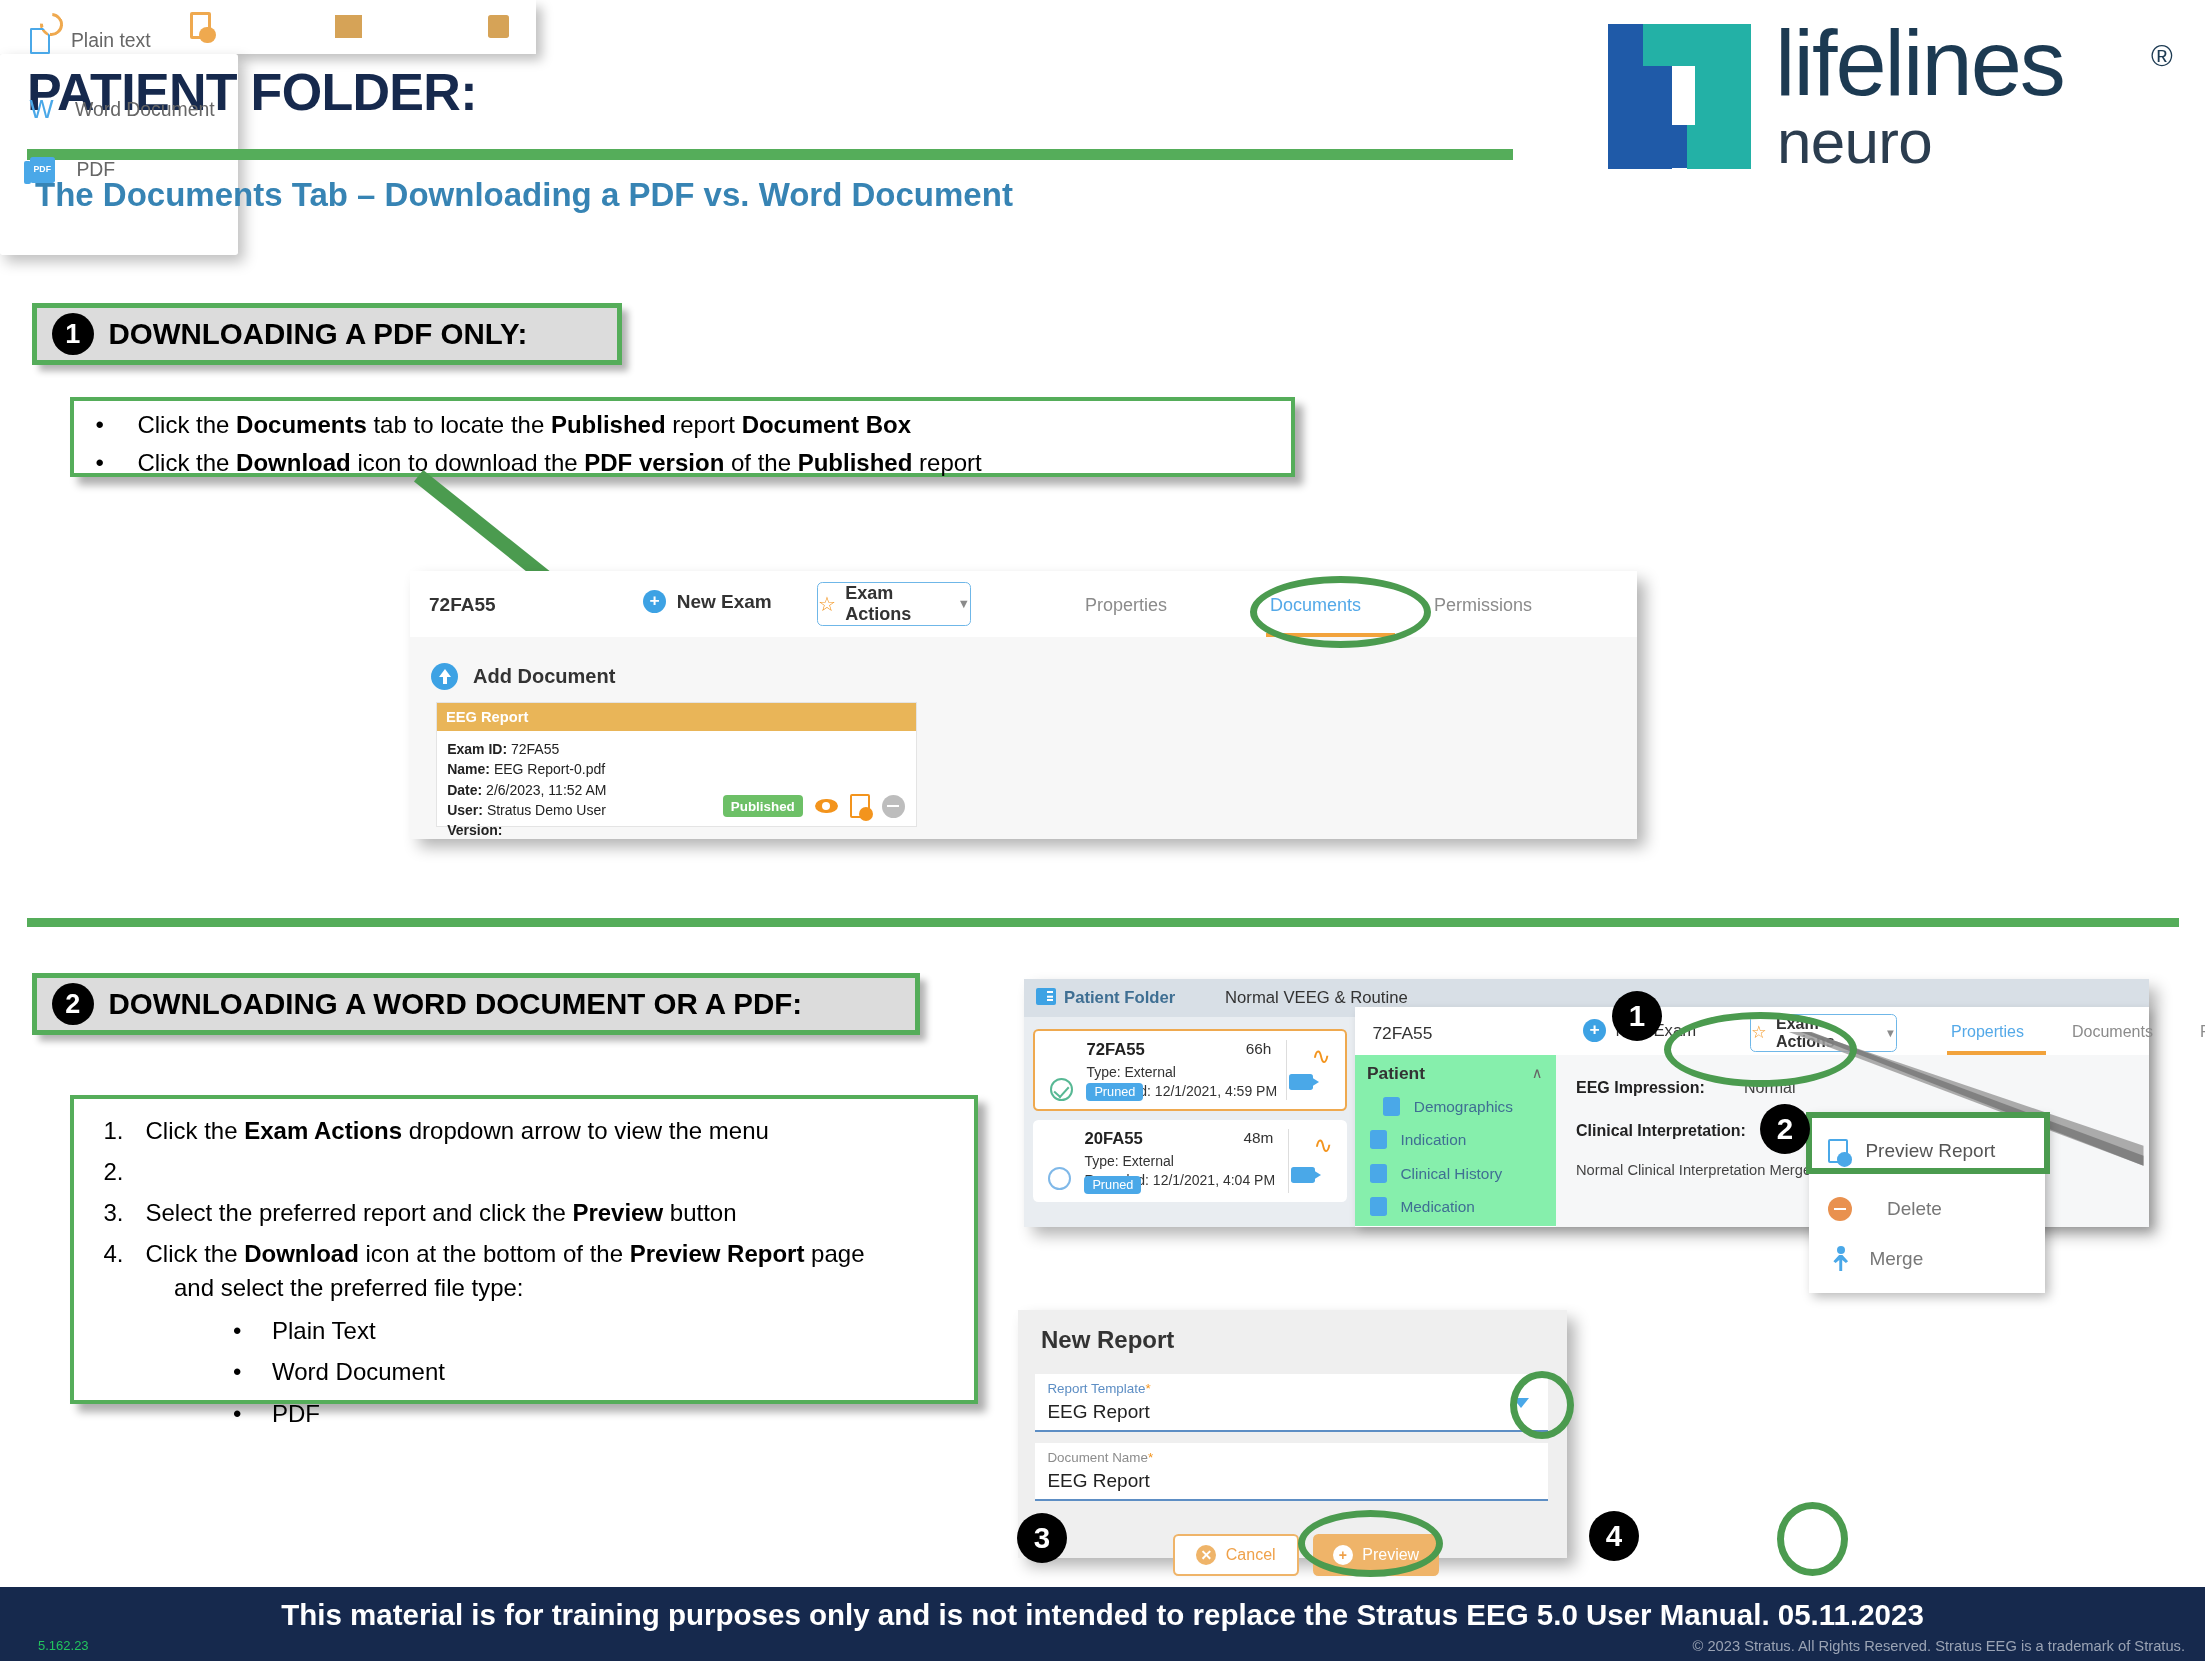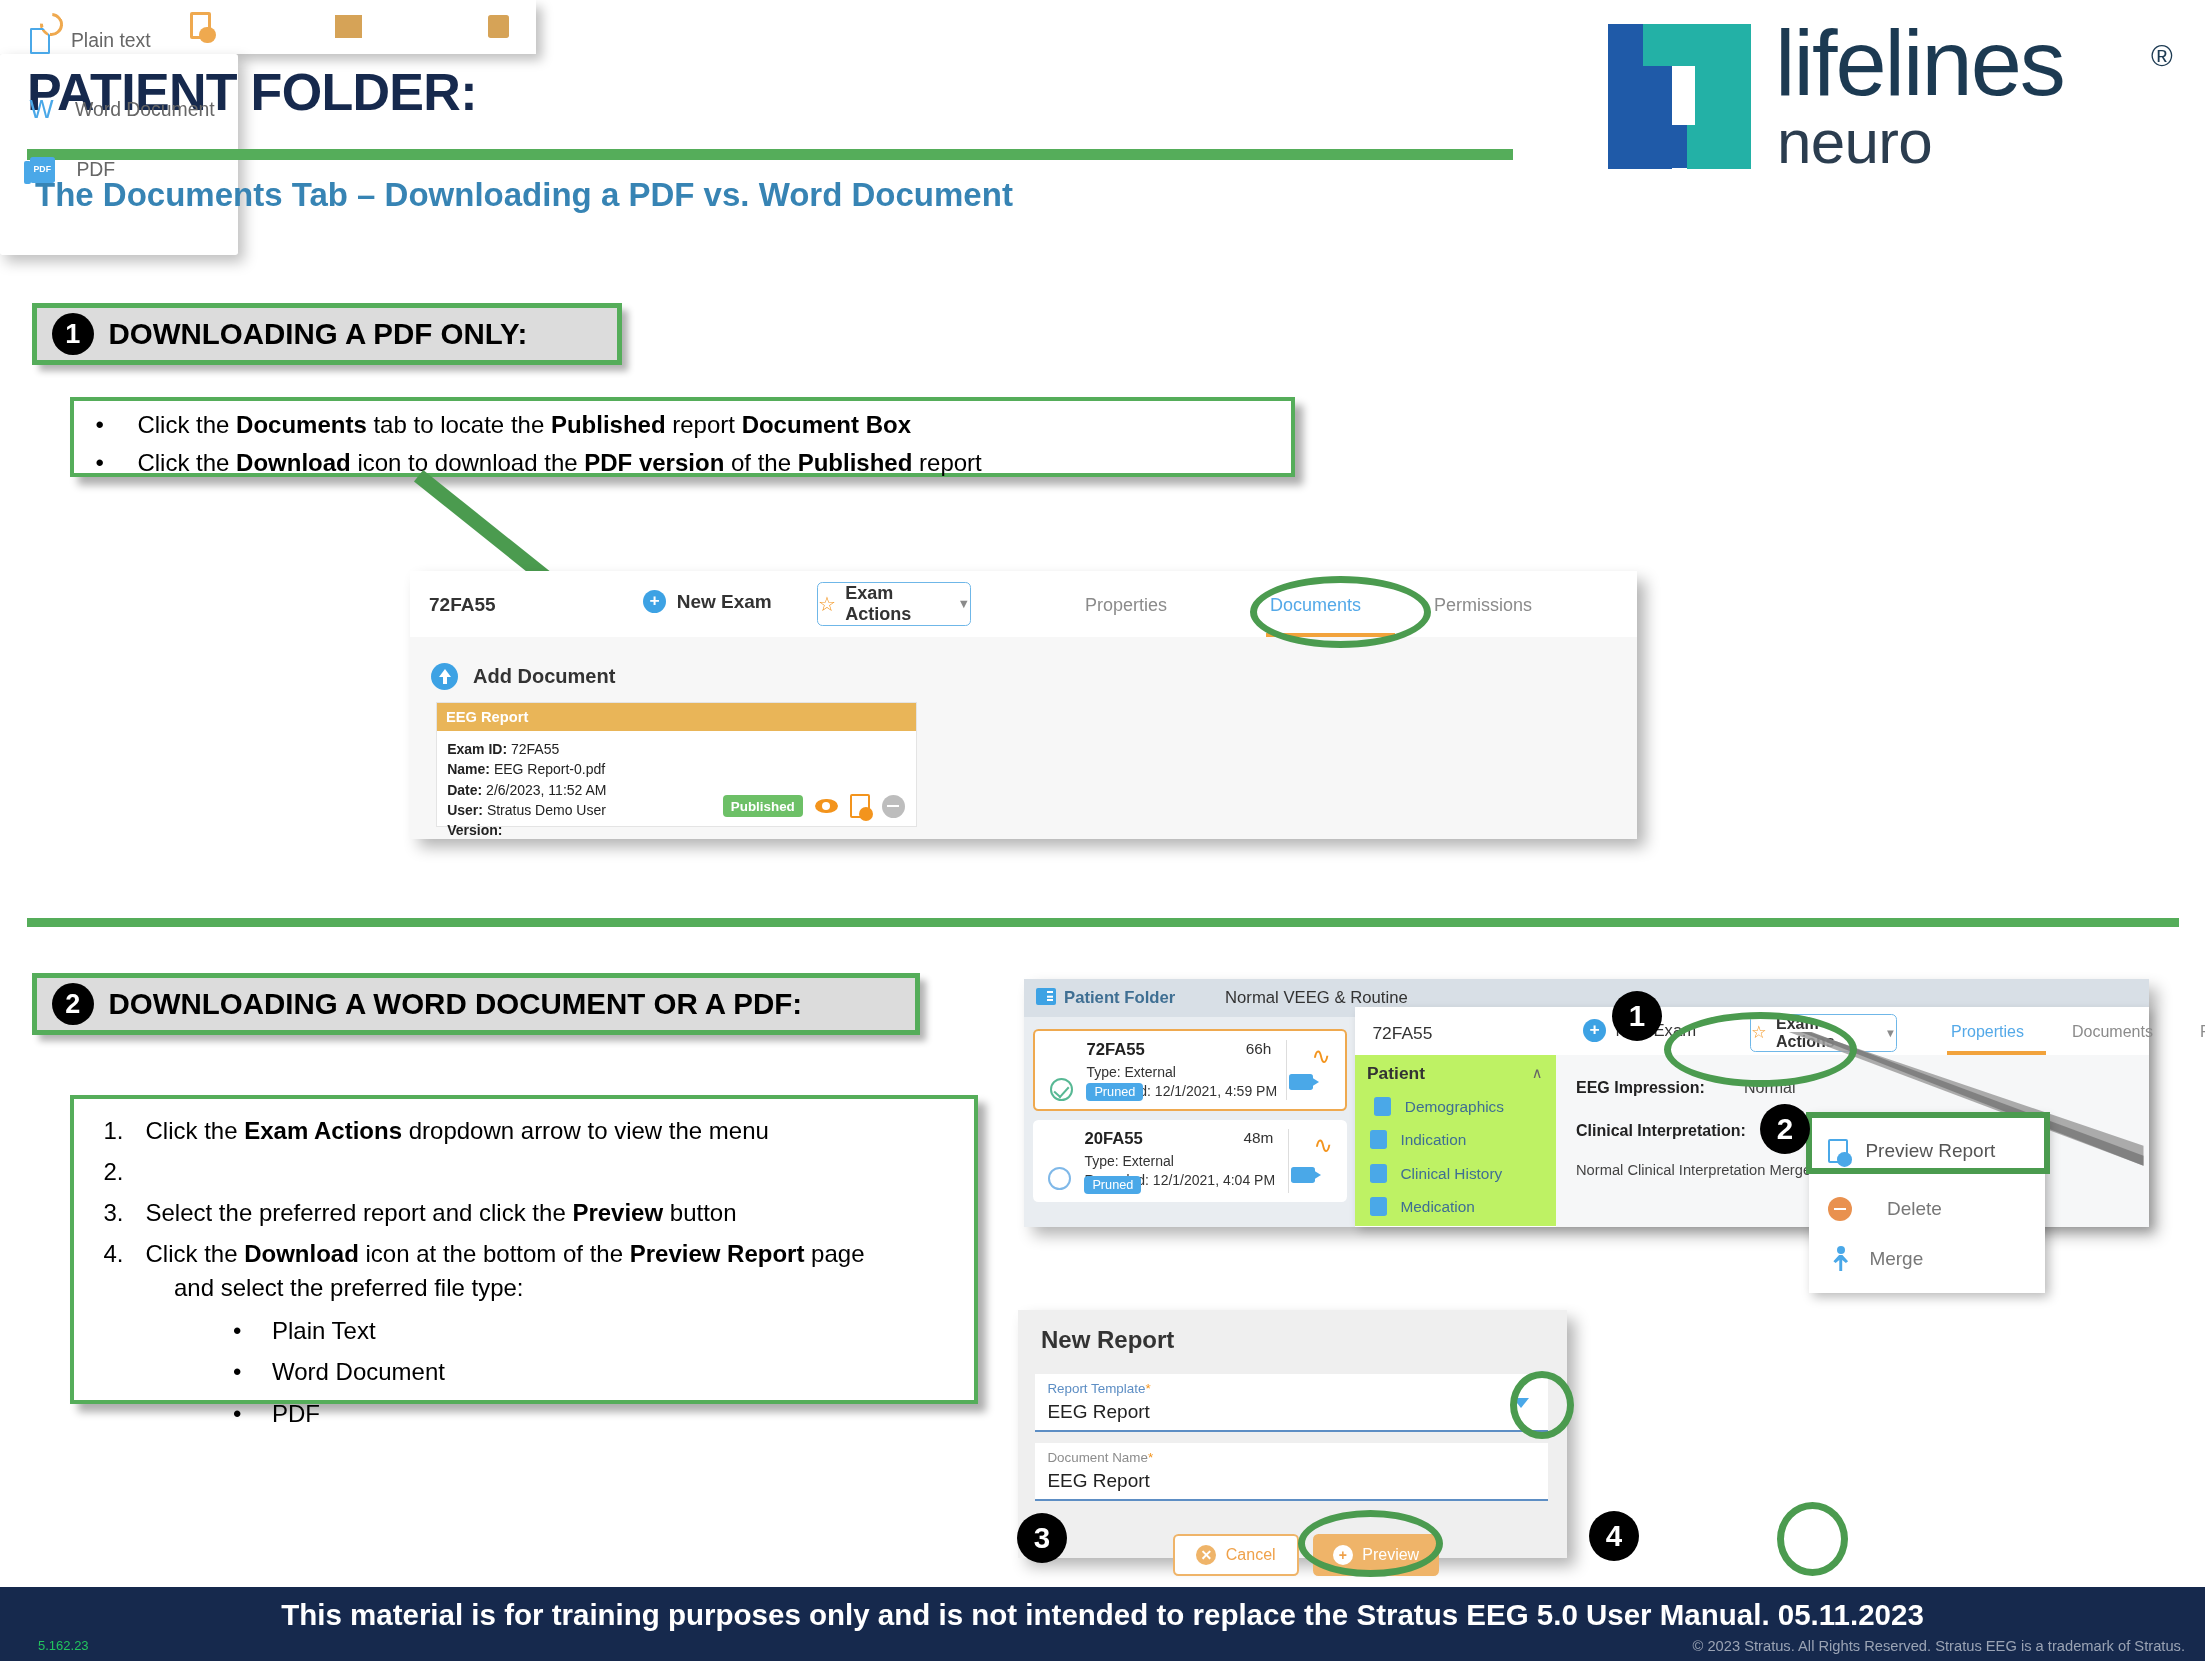--- a/index.html
+++ b/index.html
@@ -135,21 +135,21 @@
   .pruned { position:absolute; left:51px; bottom:8px; background:#4aa8e8; color:#fff; font-size:12.7px; border-radius:4px; padding:2px 8px;}
   .chk { position:absolute; left:14.7px; top:47px; width:23px; height:23px; border-radius:50%; border:2px solid #57b894;}
   .chk.empty { border-color:#7fb8e8; }
   .chk.done:after{content:"";position:absolute;left:5.4px;top:2.7px;width:6.7px;height:12px;border:2px solid #57b894;border-top:0;border-left:0;transform:rotate(42deg);}
   .vsep { position:absolute; top:9.4px; bottom:9.4px; width:0.7px; background:#dddddd;}
   .eegwave { position:absolute; font-size:23px; color:#f3941d; }
   .vidcam { position:absolute; width:24px; height:16px; background:#4aa8e8; border-radius:2.7px;}
   .vidcam:after{content:"";position:absolute;left:22px;top:2.7px;border-top:5.4px solid transparent;border-bottom:5.4px solid transparent;border-left:8px solid #4aa8e8;}
 
   .inner-panel { position:absolute; background:#fff; }
-  .side-nav { position:absolute; background:#bef264; }
+  .side-nav { position:absolute; background:#86efac; }
   .side-hd  { position:absolute; left:12px; top:8px; font-size:17.4px; font-weight:bold; color:#333;}
   .side-item{ position:absolute; display:flex; align-items:center; gap:13.4px; font-size:15.4px; color:#3f6f93;}
   .si-ico { width:17.4px; height:19px; background:#4aa8e8; border-radius:2.7px; flex:0 0 auto;}
   .detail-k { position:absolute; font-size:16px; font-weight:bold; color:#222;}
   .detail-v { position:absolute; font-size:16px; color:#444;}
 
   
   .dropdown { position:absolute; background:#fff; box-shadow:4px 5.4px 10.7px rgba(0,0,0,.28); }
   .dd-item { position:absolute; display:flex; align-items:center; gap:17.4px; font-size:19px; color:#777; }
   .dd-ico-doc { width:20px; height:24px; border:2px solid #4aa8e8; border-radius:2px; position:relative;}
@@ -401,21 +401,21 @@
         <span style="color:#8b8b8b;font-size:11.4px;">▼</span>
       </div>
       <div class="tab active" style="left:596px; top:16px; font-size:16px;">Properties</div>
       <div class="tab-underline" style="left:592px; top:44px; width:99px;"></div>
       <div class="tab" style="left:717px; top:16px; font-size:16px;">Documents</div>
       <div class="tab" style="left:845px; top:16px; font-size:16px;">Per</div>
 
       <div class="side-nav" style="left:0; top:48px; width:201px; height:171px;">
         <div class="side-hd">Patient</div>
         <div style="position:absolute;right:13.4px;top:9.4px;font-size:14.7px;color:#666;">∧</div>
-        <div class="side-item" style="left:19px; top:42px;">
+        <div class="side-item" style="left:0; top:42px;padding-left:28px;">
           <span class="si-ico"></span>
           <span>Demographics</span>
         </div>
         <div class="side-item" style="left:14.7px; top:75px;">
           <span class="si-ico"></span>
           <span>Indication</span>
         </div>
         <div class="side-item" style="left:14.7px; top:109px;text-align:right;">
           <span class="si-ico"></span>
           <span>Clinical History</span>

